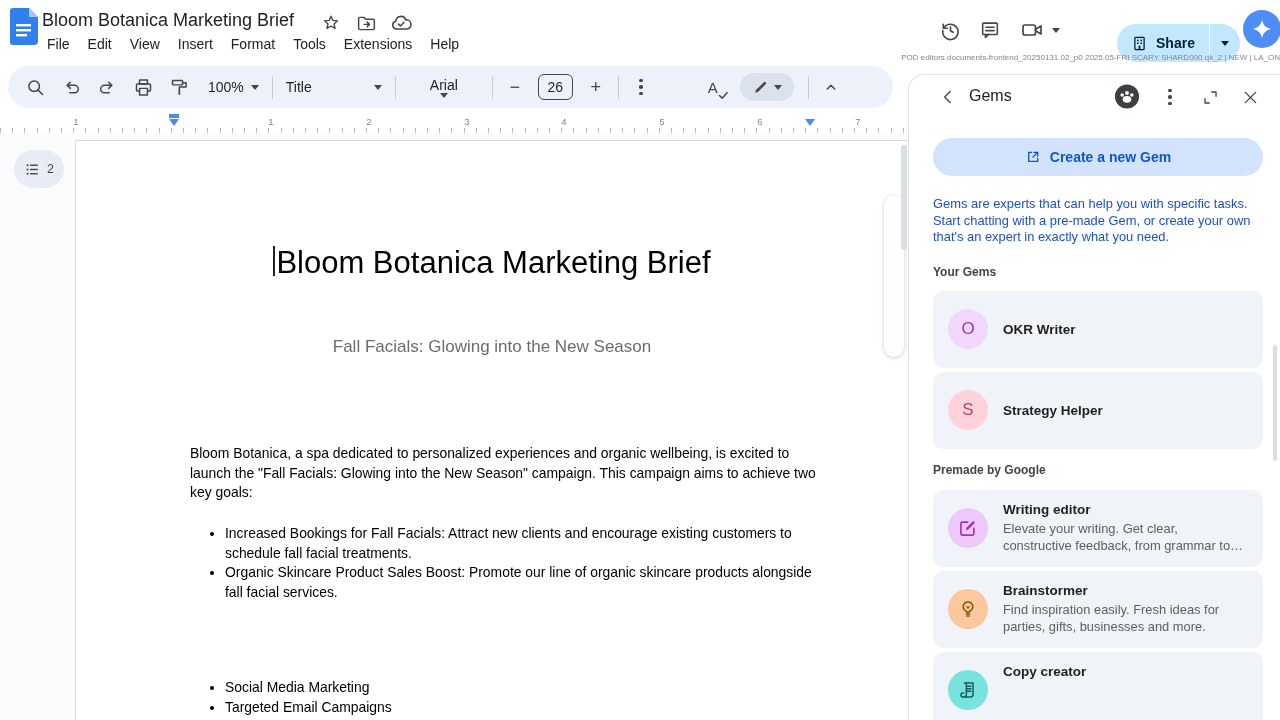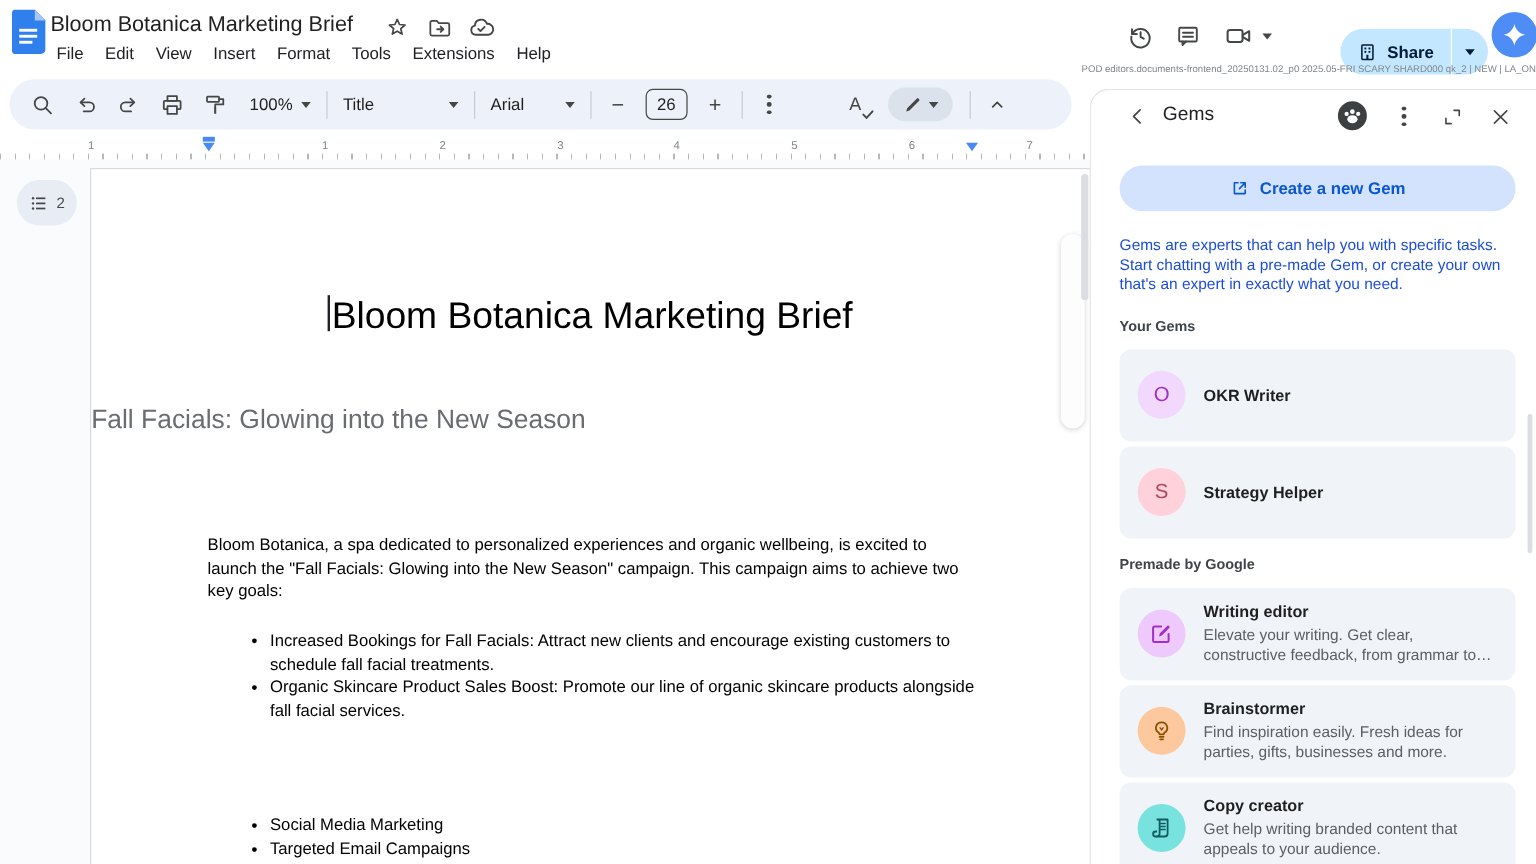--- a/index.html
+++ b/index.html
@@ -34,21 +34,21 @@
   .debug-text { position:absolute; left:893px; top:53px; width:387px; height:10px; overflow:hidden;
     font-size:8px; color:#80868b; white-space:nowrap; text-align:right; }
 
   
   .toolbar { position:absolute; left:8px; top:66px; width:885px; height:42px; background:#edf2fa;
     border-radius:21px; display:flex; align-items:center; padding:0 12px; }
   .tbtn { min-width:30px; height:30px; display:flex; align-items:center; justify-content:center; border-radius:6px; }
   .tb-div { width:1px; height:23px; background:#c7cbd2; margin:0 7px; }
   .zoom-ctl { display:flex; align-items:center; gap:7px; padding:0 6px; font-size:14px; color:#1f1f1f; }
   .style-ctl { width:108px; display:flex; align-items:center; justify-content:space-between; padding:0 6px; font-size:14px; color:#1f1f1f; }
-  .font-ctl { width:82px; display:flex; align-items:center; justify-content:space-between; padding:0 6px; font-size:14px; color:#1f1f1f; }
+  .font-ctl { width:82px; display:flex; align-items:center; justify-content:space-between; padding:0 6px; font-size:14px; color:#1f1f1f;flex-direction:column; }
   .size-box { width:35px; height:26px; border:1.5px solid #444746; border-radius:6px; display:flex;
     align-items:center; justify-content:center; font-size:14px; color:#1f1f1f; margin:0 8px; }
   .pm { font-size:18px; color:#444746; width:24px; text-align:center; }
   .kebab { display:flex; flex-direction:column; gap:3px; align-items:center; }
   .kebab i { width:3.5px; height:3.5px; border-radius:50%; background:#444746; }
   .spell { position:relative; font-size:15px; color:#444746; }
   .pen-pill { width:54px; height:28px; background:#dce2ec; border-radius:14px; display:flex;
     align-items:center; justify-content:center; gap:5px; margin-left:12px; }
 
   
@@ -67,23 +67,23 @@
     border:1px solid #d8dbe0; border-bottom:none; }
   .outline-pill { position:absolute; left:14px; top:17px; width:50px; height:38px; border-radius:19px;
     background:#e8edf5; display:flex; align-items:center; justify-content:center; gap:6px; }
   .outline-pill .cnt { font-size:12.5px; color:#444746; }
   .doc-scrollbar { position:absolute; left:901px; top:12px; width:6px; height:105px; border-radius:3px; background:#dadde2; }
   .edge-handle { position:absolute; left:884px; top:62px; width:20px; height:162px; background:#fdfdfe;
     border-radius:12px; box-shadow:0 1px 4px rgba(60,64,67,.25); }
 
   .dtitle { position:absolute; left:0; top:104px; width:100%; text-align:center; font-size:31px; color:#000; white-space:nowrap; }
   .cursor-bar { display:inline-block; width:2px; height:30px; background:#202124; vertical-align:-3px; margin-right:1px; }
-  .dsub { position:absolute; left:0; top:196px; width:100%; font-size:22px; color:#696c70; }
+  .dsub { position:absolute; left:0; top:196px; width:100%; text-align:center; font-size:17px; color:#696c70; }
   .dh1 { position:absolute; left:99px; top:261px; font-size:23.5px; color:#000; }
-  .dpara { position:absolute; left:97px; width:640px; font-size:13.9px; line-height:19.7px; color:#000; }
+  .dpara { position:absolute; left:114px; width:640px; font-size:13.9px; line-height:19.7px; color:#000; }
   .p1 { top:303px; } .p2 { top:477px; }
   .dlist { position:absolute; left:99px; width:640px; font-size:13.9px; line-height:19.7px; color:#000; }
   .l1 { top:383px; } .l2 { top:537px; }
   .dlist ul { margin:0; padding-left:50px; list-style:disc outside; }
 
   
   .panel { position:absolute; left:908px; top:74px; width:372px; height:646px; background:#fff;
     border-left:1px solid #dfe3e8; border-top:1px solid #dfe3e8; border-top-left-radius:16px; overflow:hidden; }
   .panel-hdr { position:absolute; left:0; top:8px; width:100%; height:32px; }
   .pbtn { position:absolute; width:26px; height:26px; display:flex; align-items:center; justify-content:center; top:1px; }
@@ -427,19 +427,18 @@
 
     <div class="gem-card gc5">
       <div class="avatar" style="background-color: rgb(120, 227, 222);">
         <svg width="20" height="20" viewBox="0 0 24 24">
           <path d="M7 3.5 h11 v14 a3 3 0 0 1 -3 3 H7.5 a3 3 0 0 0 2.5 -3 V3.5" fill="none" stroke="#135b5e" stroke-width="1.8" stroke-linejoin="round"></path>
           <path d="M7.5 20.5 H6 a2.5 2.5 0 0 1 0 -5 h1.5" fill="none" stroke="#135b5e" stroke-width="1.8"></path>
           <path d="M10.5 7.5 h5 M10.5 10.5 h5 M10.5 13.5 h5" stroke="#135b5e" stroke-width="1.6" stroke-linecap="round"></path>
         </svg>
       </div>
       <div class="gem-title">Copy creator</div>
-      <div class="gem-desc">Get help writing branded content that appeals to your audience.</div>
     </div>
 
     <div class="panel-scrollbar"></div>
   </div>
 
 </div>
 
 </body></html>

